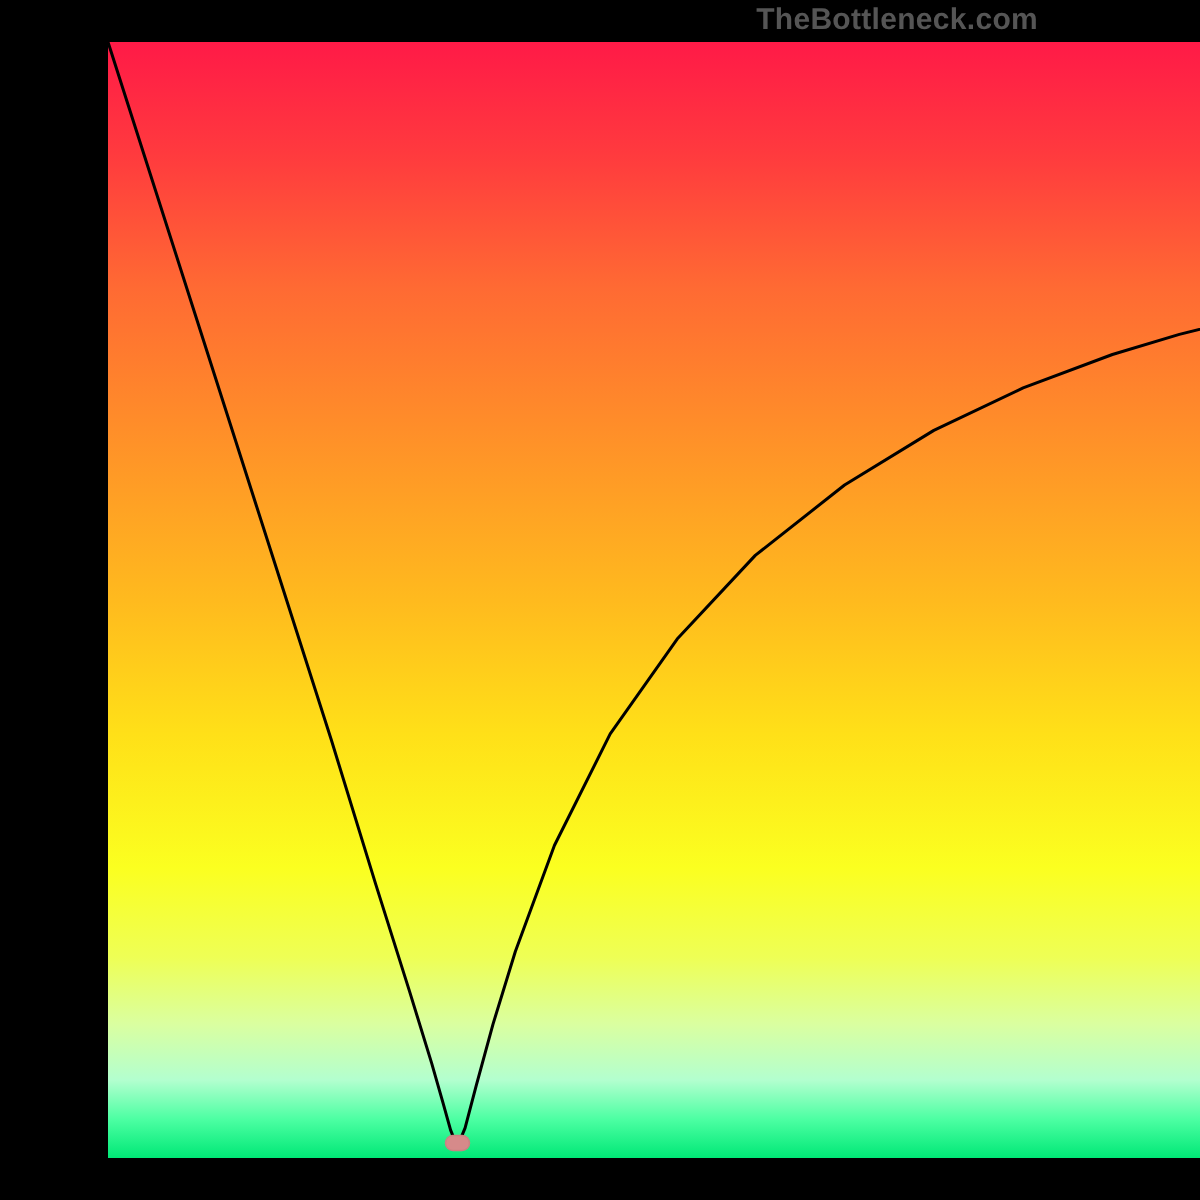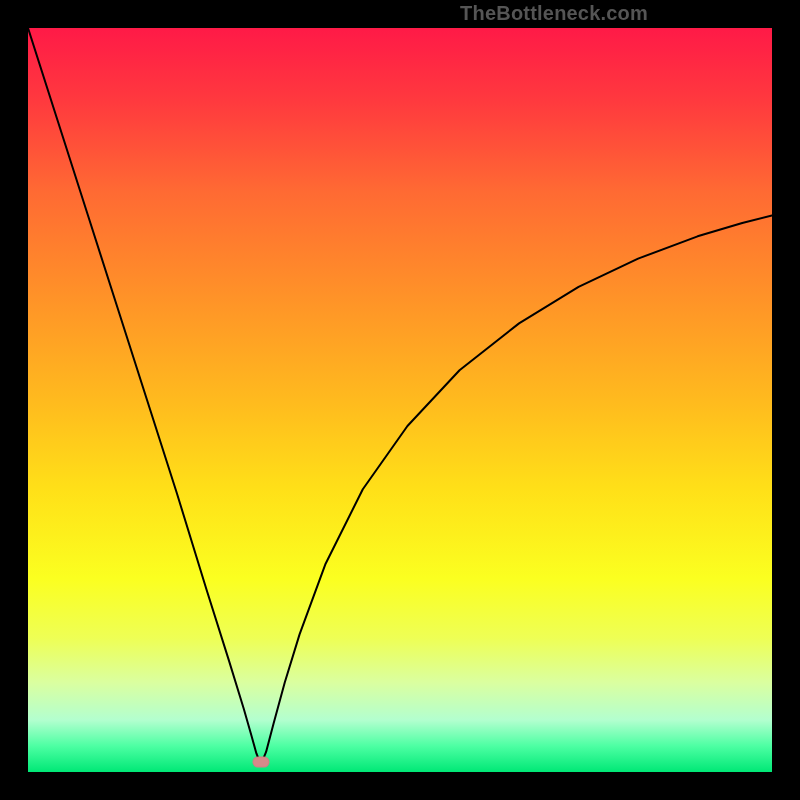--- a/index.html
+++ b/index.html
@@ -9,20 +9,21 @@
     height: 800px;
     overflow: hidden;
     background: #000;
     font-family: Arial, Helvetica, sans-serif;
   }
   .outer {
     position: relative;
     width: 658px;
     height: 800px;
     background: #000;
+    margin-left: 44px;
   }
   .watermark {
     position: absolute;
     top: 2px;
     right: 10px;
     color: #555;
     font-size: 20px;
     font-weight: 600;
     letter-spacing: 0.2px;
     z-index: 10;

